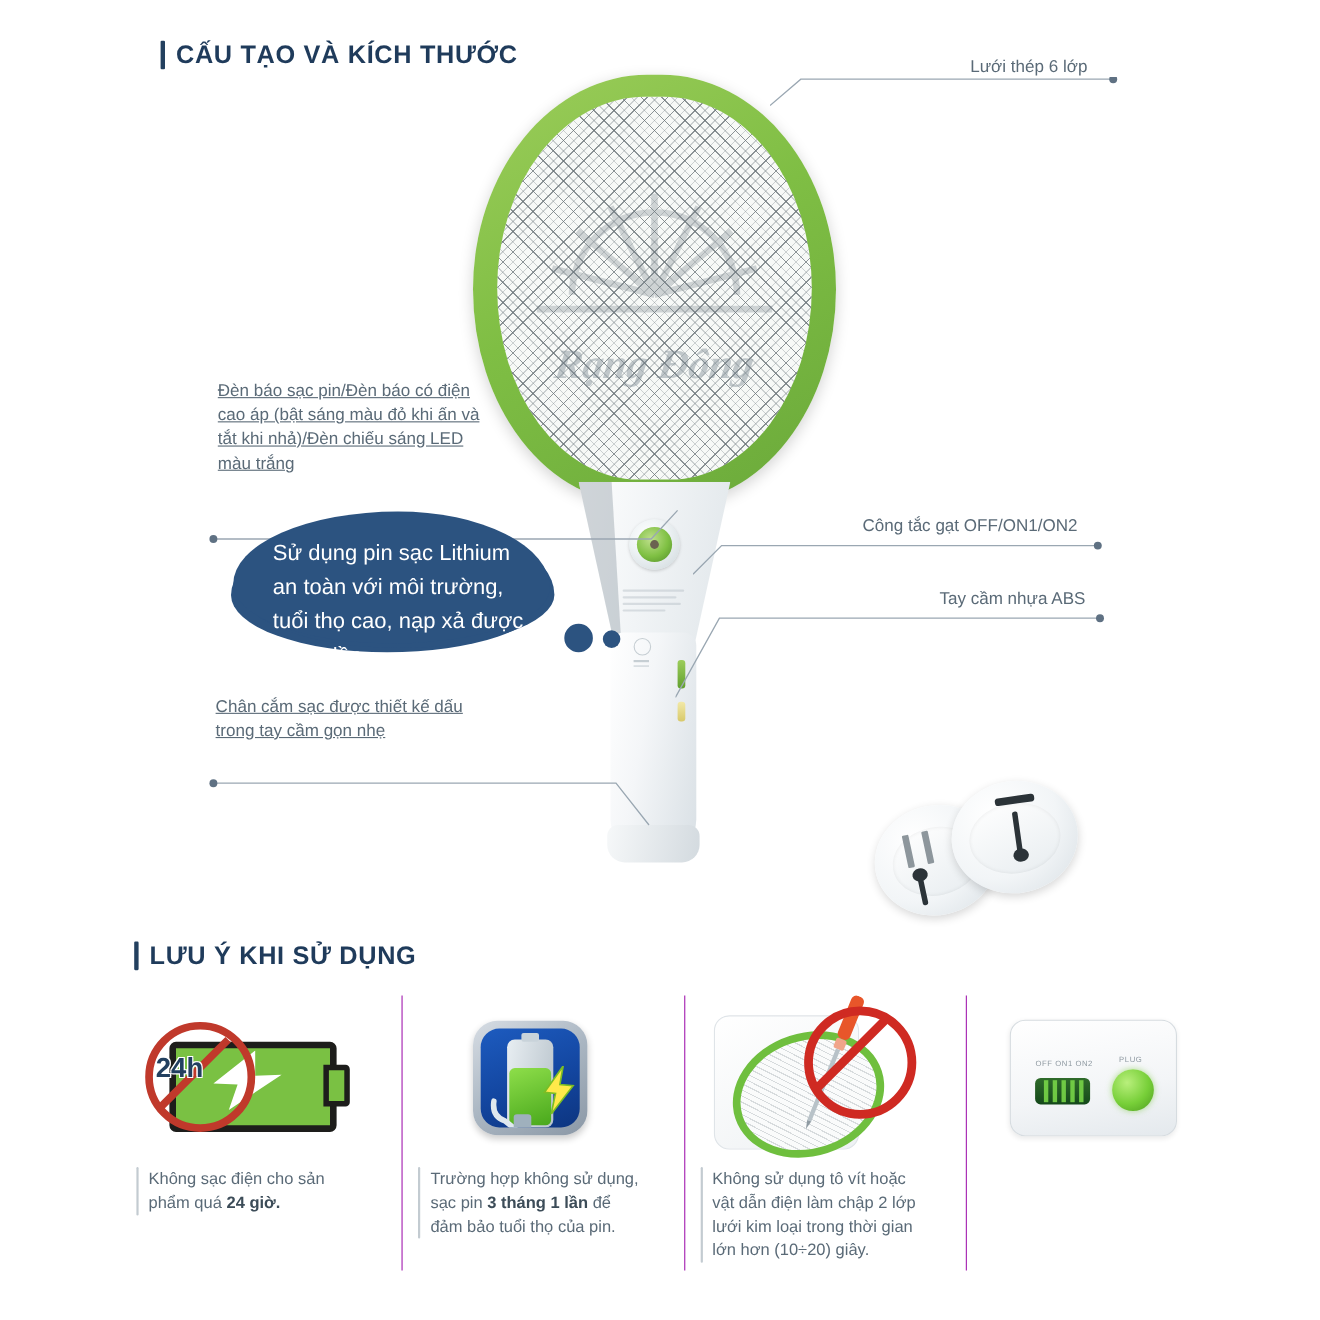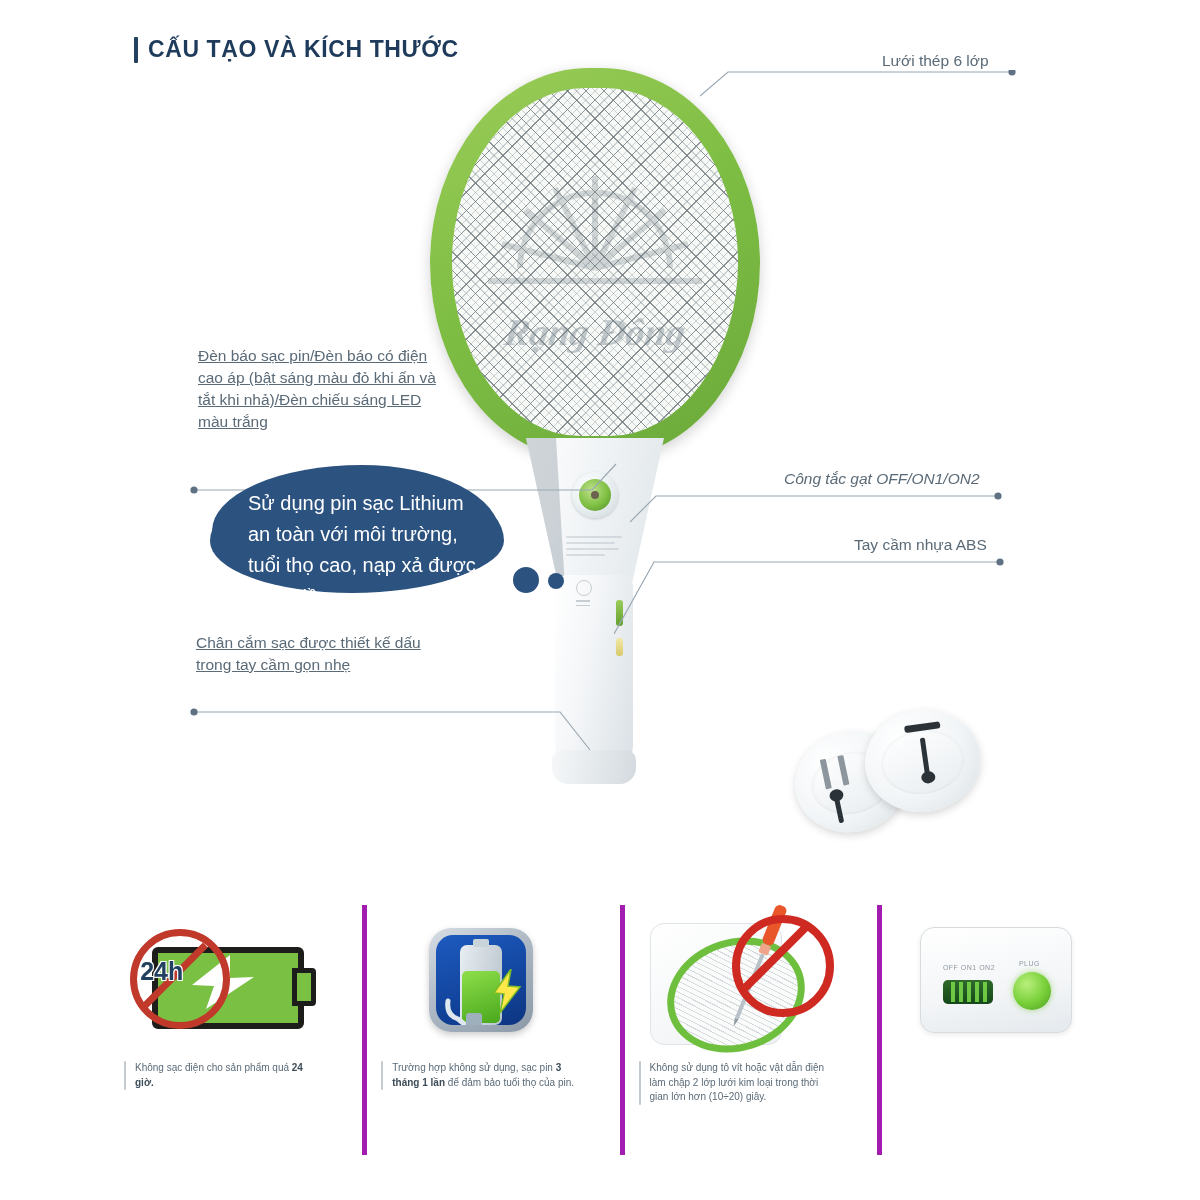--- a/index.html
+++ b/index.html
@@ -10,21 +10,21 @@
   }
   .page{position:relative;width:1200px;height:1200px;}
 
   
   .section-head{position:absolute;display:flex;align-items:center;gap:10px;}
   .section-head .bar{width:4px;height:26px;background:#23405f;border-radius:1px;}
   .section-head .txt{
     font-size:23px;font-weight:bold;color:#1f3b5b;letter-spacing:.6px;
     font-family:"Liberation Sans","DejaVu Sans",sans-serif;
   }
-  #head-structure{left:122px;top:36px;padding-left:12px;}
+  #head-structure{left:134px;top:36px;padding-left:12px;}
   #head-notes{left:122px;top:855px;}
 
   
   .callout{position:absolute;font-size:15.5px;line-height:1.42;color:#5a6a77;}
 
   .callout.right{text-align:left;}
   .callout.left{text-align:left;text-decoration:underline;}
 
   
   .racket{position:absolute;left:400px;top:60px;width:400px;height:720px;}
@@ -133,24 +133,24 @@
     position:absolute;left:248px;top:488px;width:236px;
     color:#ffffff;font-size:20px;line-height:1.56;z-index:3;
   }
   .bub-dot{position:absolute;border-radius:50%;background:#2c5380;}
   #bd1{left:513px;top:567px;width:26px;height:26px;}
   #bd2{left:548px;top:573px;width:16px;height:16px;}
 
   
   .notes{position:absolute;left:110px;top:905px;width:1000px;height:250px;display:flex;}
   .note-col{flex:1;position:relative;padding:0 14px;}
-  .note-col + .note-col{border-left:5px solid #a21caf;margin-left:24px;}
+  .note-col + .note-col{border-left:1px solid #a21caf;margin-left:24px;}
   .note-icon{height:150px;display:flex;align-items:center;justify-content:center;}
   .note-text{
-    display:flex;gap:9px;font-size:10px;line-height:1.45;color:#5a6a77;margin-top:6px;
+    display:flex;gap:9px;font-size:15px;line-height:1.45;color:#5a6a77;margin-top:6px;
   }
   .note-text .vbar{width:2px;background:#c3cbd1;flex:0 0 2px;border-radius:1px;}
   .note-text b{color:#3c4c58;}
 
   
   .bat1{position:relative;width:180px;height:90px;}
   .bat1 .body{position:absolute;left:18px;top:12px;width:140px;height:70px;
     border:6px solid #1d1d1b;border-radius:6px;background:#7ac143;}
   .bat1 .tip{position:absolute;left:158px;top:33px;width:14px;height:28px;
     background:#7ac143;border:5px solid #1d1d1b;border-radius:0 4px 4px 0;}
@@ -274,21 +274,21 @@
     <polyline points="0,26 28,2 312,2" fill="none" stroke="#9aa7b2" stroke-width="1.2"></polyline>
     <circle cx="312" cy="2" r="3.6" fill="#5f7183"></circle>
   </svg>
 
   <div class="callout left" style="left:198px;top:345px;width:240px;">Đèn báo sạc pin/Đèn báo có điện cao áp (bật sáng màu đỏ khi ấn và tắt khi nhả)/Đèn chiếu sáng LED màu trắng</div>
   <svg style="position:absolute;left:188px;top:424px;width:430px;height:70px;">
     <polyline points="6,66 404,66 428,40" fill="none" stroke="#9aa7b2" stroke-width="1.2"></polyline>
     <circle cx="6" cy="66" r="3.6" fill="#5f7183"></circle>
   </svg>
 
-  <div class="callout right" style="left:784px;top:468px;font-style:italic;">Công tắc gạt OFF/ON1/ON2</div>
+  <div class="callout right" style="left:784px;top:468px;">Công tắc gạt OFF/ON1/ON2</div>
   <svg style="position:absolute;left:630px;top:490px;width:380px;height:34px;">
     <polyline points="0,32 26,6 368,6" fill="none" stroke="#9aa7b2" stroke-width="1.2"></polyline>
     <circle cx="368" cy="6" r="3.6" fill="#5f7183"></circle>
   </svg>
 
   <div class="callout right" style="left:854px;top:534px;">Tay cầm nhựa ABS</div>
   <svg style="position:absolute;left:614px;top:556px;width:400px;height:80px;">
     <polyline points="0,78 40,6 386,6" fill="none" stroke="#9aa7b2" stroke-width="1.2"></polyline>
     <circle cx="386" cy="6" r="3.6" fill="#5f7183"></circle>
   </svg>
@@ -297,20 +297,24 @@
   <svg style="position:absolute;left:188px;top:690px;width:410px;height:70px;">
     <polyline points="6,22 372,22 402,60" fill="none" stroke="#9aa7b2" stroke-width="1.2"></polyline>
     <circle cx="6" cy="22" r="3.6" fill="#5f7183"></circle>
   </svg>
 
   <div class="bubble"></div>
   <div class="bubble-txt">Sử dụng pin sạc Lithium an toàn với môi trường, tuổi thọ cao, nạp xả được nhiều lần.</div>
   <div class="bub-dot" id="bd1"></div>
   <div class="bub-dot" id="bd2"></div>
 
+  <div class="section-head" id="head-notes">
+    <div class="bar"></div>
+    <div class="txt">LƯU Ý KHI SỬ DỤNG</div>
+  </div>
 
   <div class="notes">
 
     <div class="note-col">
       <div class="note-icon">
         <div class="bat1">
           <div class="body"></div>
           <div class="tip"></div>
           <svg class="bolt" viewBox="0 0 74 54">
             <polygon points="44,0 6,30 28,31 20,54 68,22 44,23" fill="#ffffff"></polygon>

